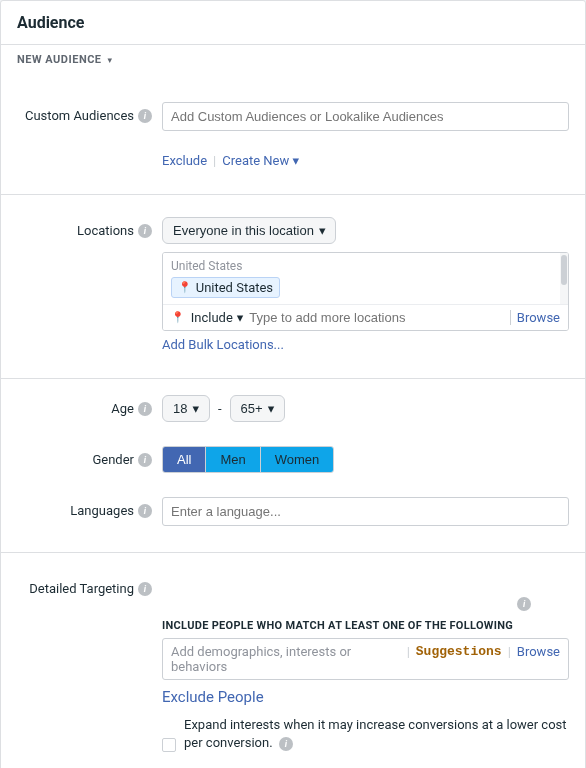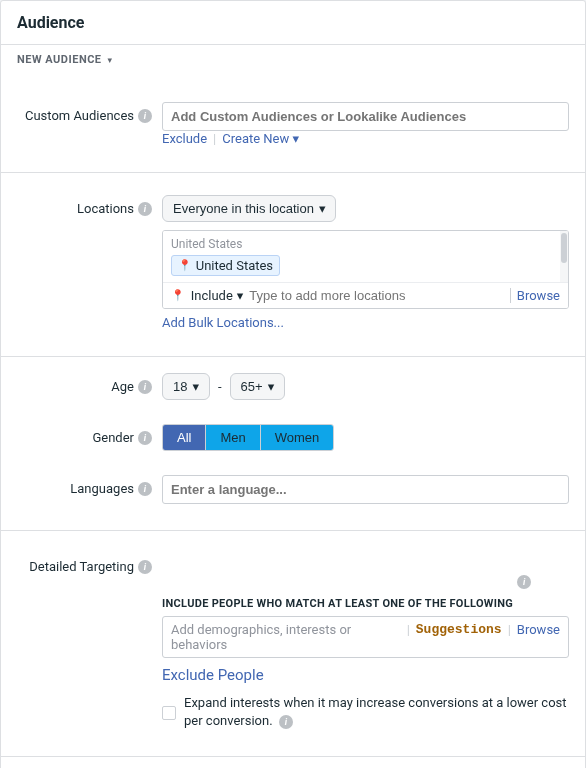--- a/index.html
+++ b/index.html
@@ -81,27 +81,26 @@
     }
     .text-input {
       width: 100%;
       padding: 6px 8px;
       border: 1px solid #ccd0d5;
       border-radius: 3px;
       font-size: 13px;
       color: #90949c;
       background: #fff;
       outline: none;
-      font-weight: bold;
     }
     .link-row {
       display: flex;
       align-items: center;
       gap: 6px;
-      margin-top: 0;
+      margin-top: 22px;
     }
     .link {
       color: #4267b2;
       cursor: pointer;
       font-size: 13px;
       text-decoration: none;
     }
     .divider-v {
       color: #ccd0d5;
       font-size: 13px;
@@ -279,21 +278,21 @@
     }
     .exclude-people-link {
       color: #4267b2;
       font-size: 15px;
       cursor: pointer;
       margin-top: 8px;
       display: inline-block;
     }
     .expand-row {
       display: flex;
-      align-items: center;
+      align-items: flex-end;
       gap: 8px;
       margin-top: 10px;
     }
     .checkbox {
       width: 14px;
       height: 14px;
       border: 1px solid #ccd0d5;
       border-radius: 2px;
       flex-shrink: 0;
       margin-top: 2px;

